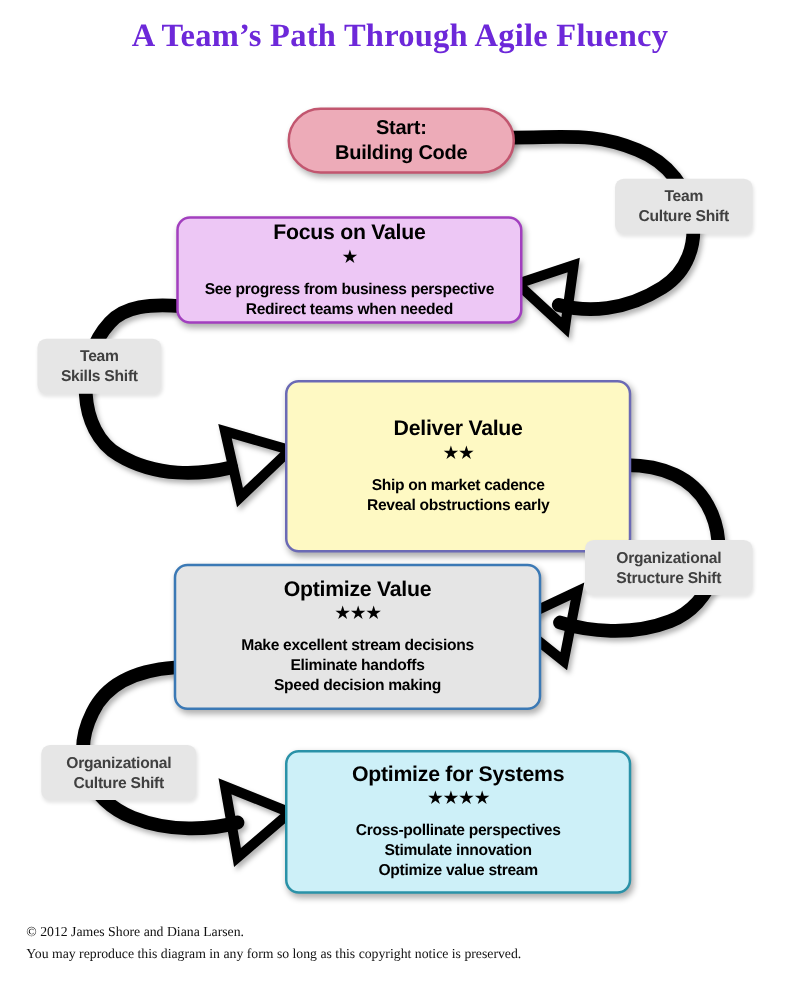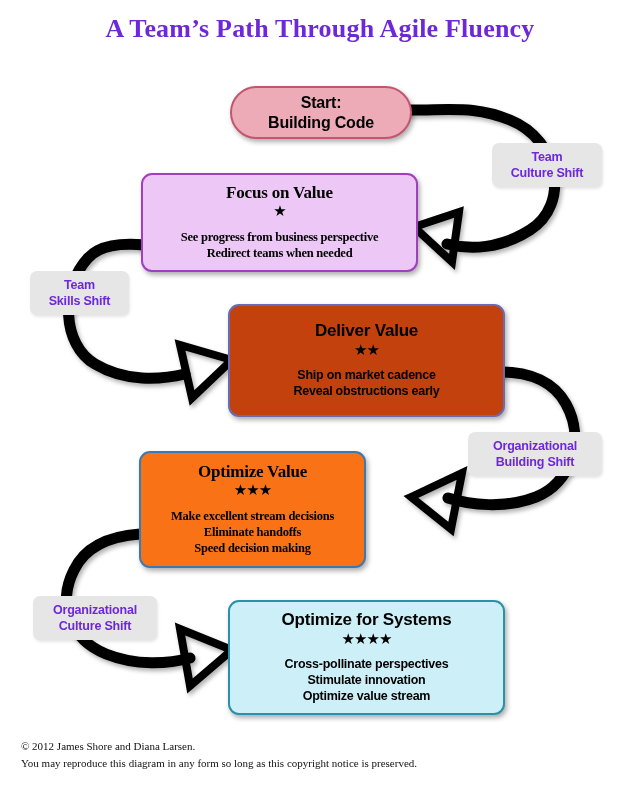--- a/index.html
+++ b/index.html
@@ -95,58 +95,56 @@
   }
   #stage-start .stage-title {
     font-size: 16px;
     line-height: 1.22;
   }
 
   #stage-focus {
     left: 141px;
     top: 173px;
     width: 277px;
-    height: 99px;
+    height: 86px;
     background: #edc7f5;
     border-color: #a23fbf;
-    font-family: Liberation Serif, serif;
   }
   #stage-deliver {
     left: 228px;
     top: 304px;
     width: 277px;
-    height: 113px;
-    background: #c2410c;
+    height: 138px;
+    background: #fef9c3;
     border-color: #6b6ab5;
   }
   #stage-optimize-value {
     left: 139px;
     top: 451px;
-    width: 227px;
+    width: 294px;
     height: 117px;
-    background: #f97316;
+    background: #e5e5e5;
     border-color: #3b79b5;
-    font-family: Liberation Serif, serif;
   }
   #stage-optimize-systems {
     left: 228px;
     top: 600px;
     width: 277px;
     height: 115px;
     background: #cdf0f8;
     border-color: #2a92a8;
   }
 
   
   .shift-label {
     position: absolute;
     box-sizing: border-box;
     background: #e6e6e6;
     border-radius: 7px;
-    color: #6d28d9;
+    color: #404040;
     font-size: 12.5px;
     font-weight: 700;
     line-height: 1.3;
     letter-spacing: -0.2px;
     text-align: center;
     display: flex;
     align-items: center;
     justify-content: center;
     padding: 5px 9px;
     box-shadow: 1px 2px 3px rgba(0,0,0,0.10);
@@ -267,21 +265,21 @@
   <div class="shift-label" id="shift-team-skills">
     <div>
       <span>Team</span><br>
       <span>Skills Shift</span>
     </div>
   </div>
 
   <div class="shift-label" id="shift-org-structure">
     <div>
       <span>Organizational</span><br>
-      <span>Building Shift</span>
+      <span>Structure Shift</span>
     </div>
   </div>
 
   <div class="shift-label" id="shift-org-culture">
     <div>
       <span>Organizational</span><br>
       <span>Culture Shift</span>
     </div>
   </div>
 

